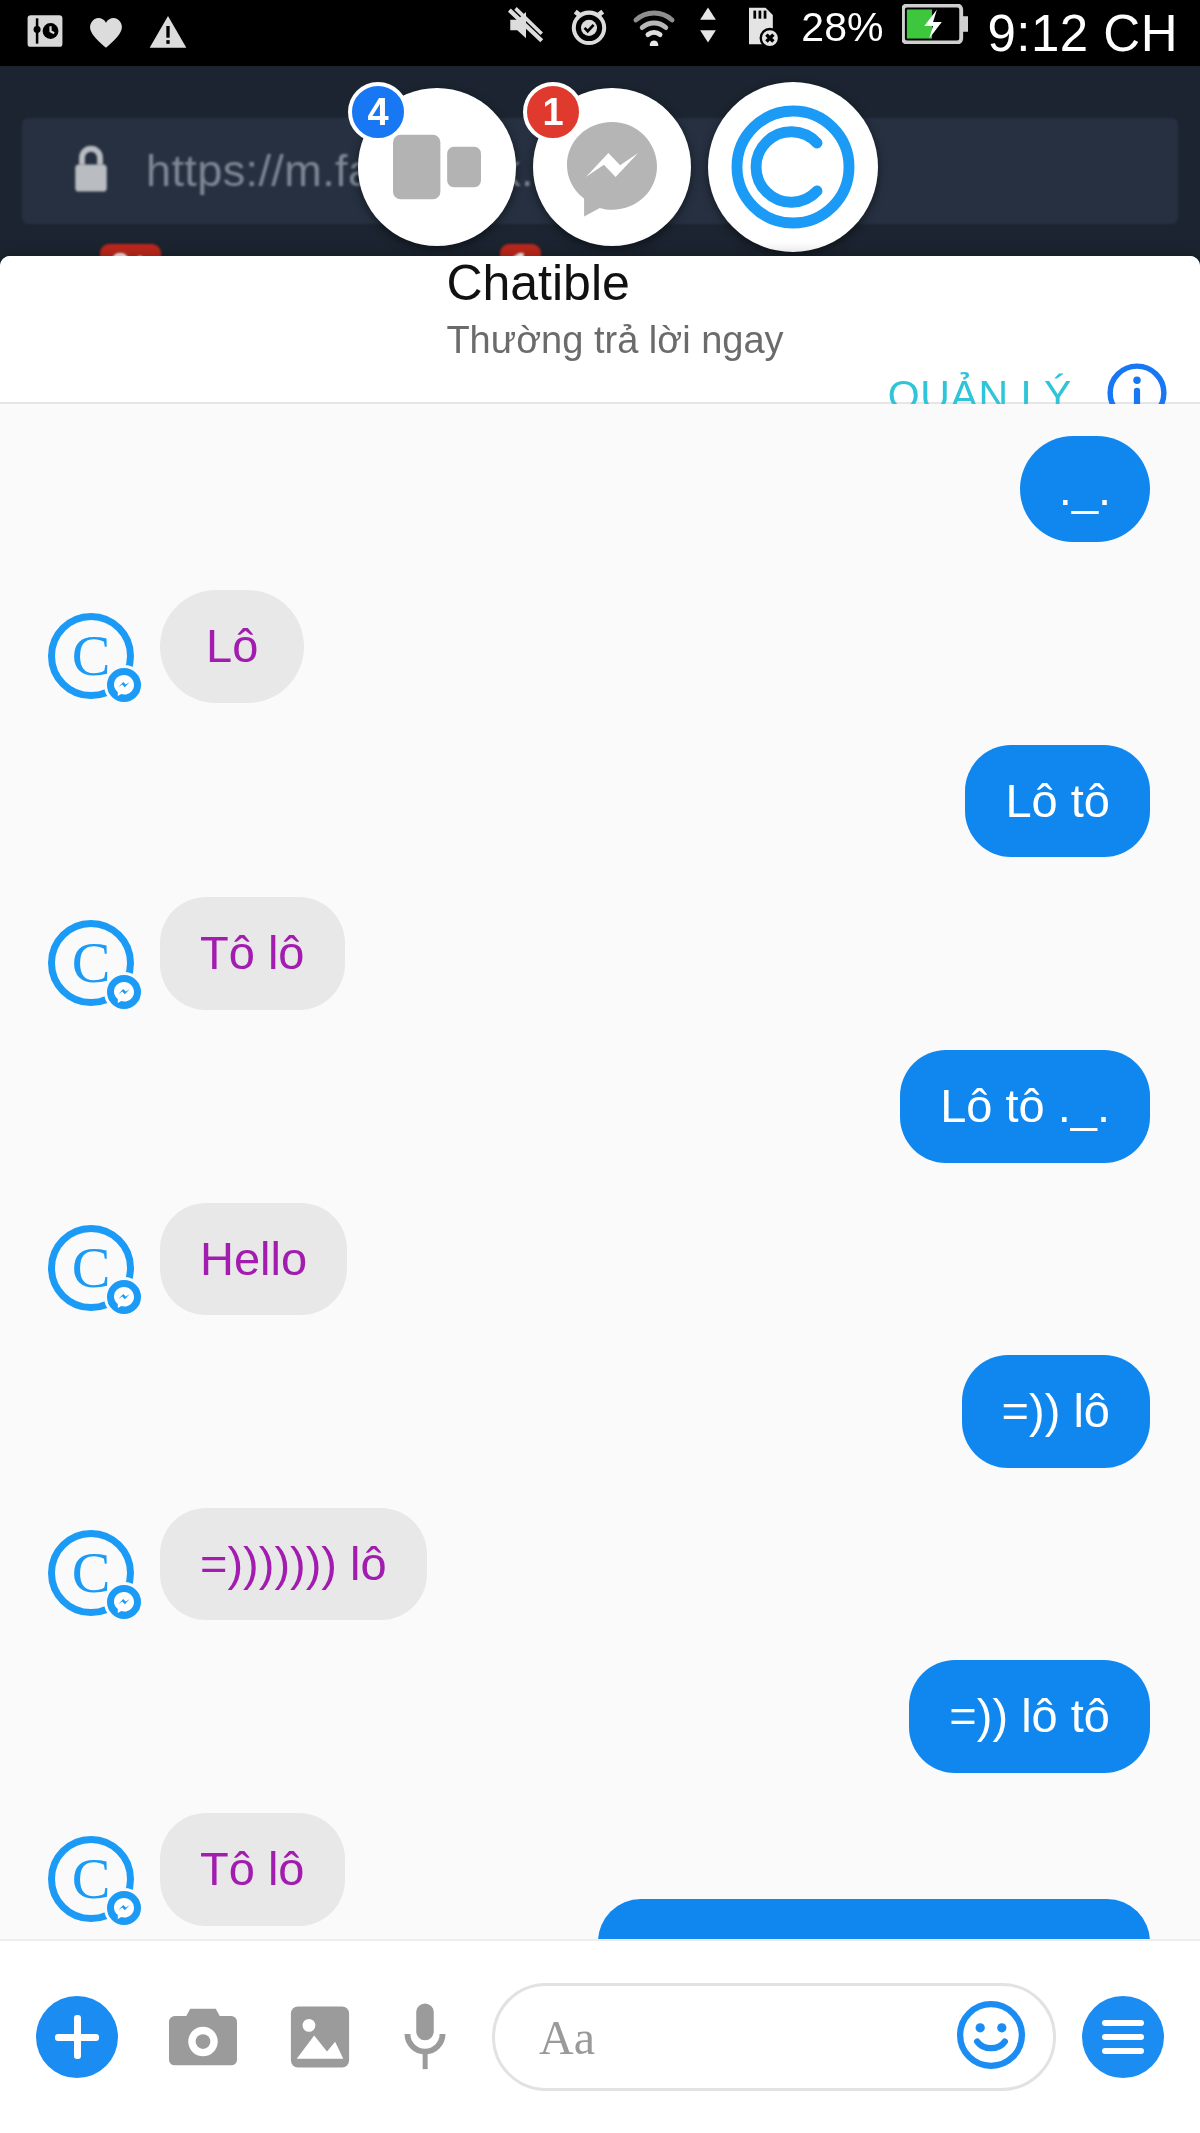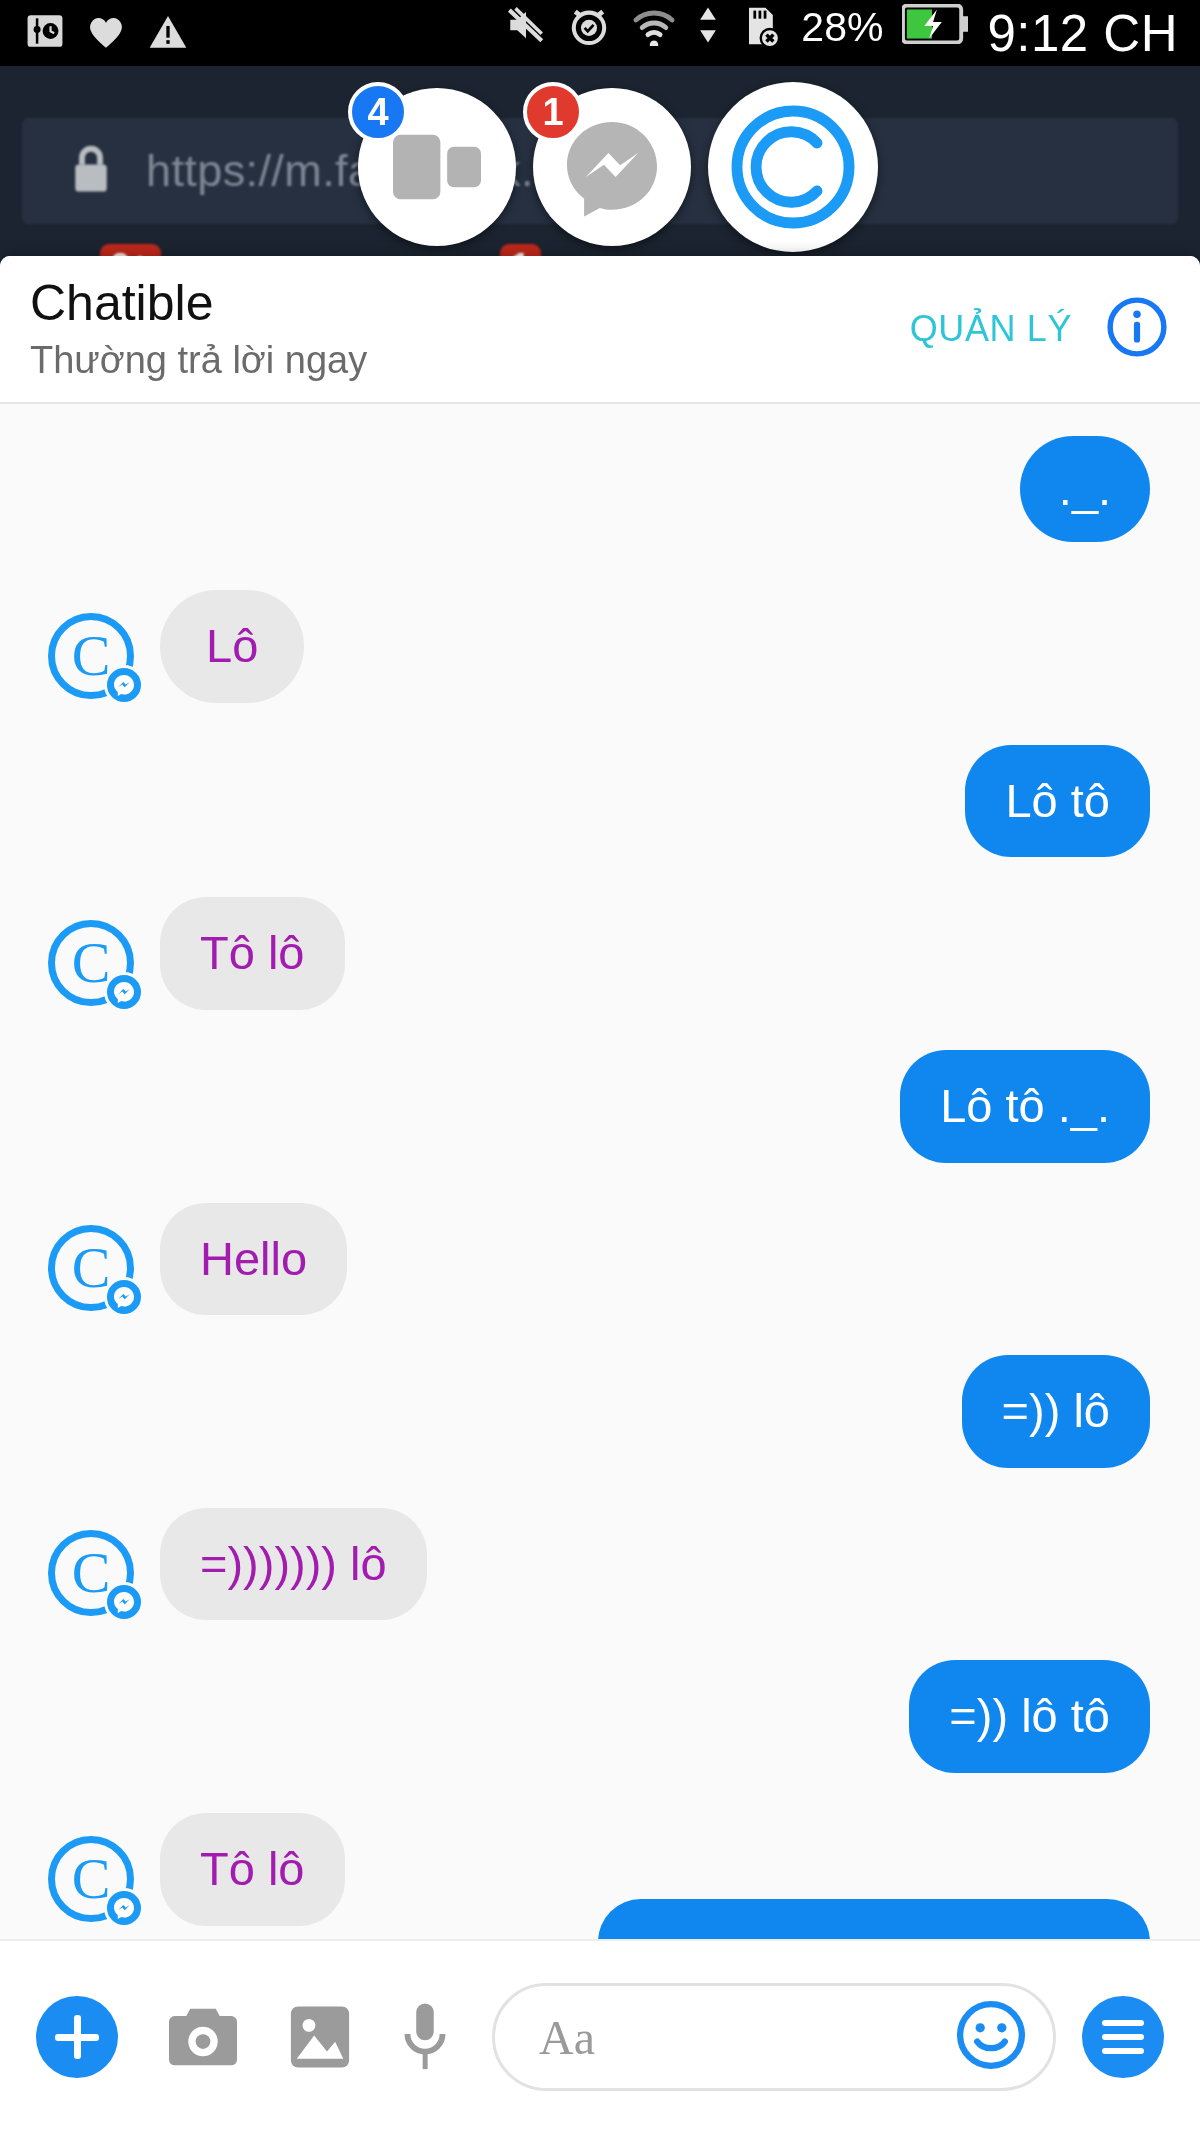--- a/index.html
+++ b/index.html
@@ -96,27 +96,28 @@
     width: 1200px; height: 1877px;
     background: #fff;
     border-radius: 10px 10px 0 0;
     overflow: hidden;
     box-shadow: 0 -2px 14px rgba(0,0,0,.25);
   }
   #convheader {
     position: relative; height: 148px; background: #fff;
     display: flex; align-items: center;
     border-bottom: 2px solid #e6e6e6;
+    flex-direction: column;
   }
   .ch-titles { margin-left: 30px; }
   #conv-title { font-size: 50px; color: #111; line-height: 1.08; }
   #conv-sub { font-size: 38px; color: #6b6b6b; margin-top: 9px; }
   .ch-right { margin-left: auto; display: flex; align-items: center; gap: 34px; margin-right: 32px; }
   #manage-btn {
-    color: #2ec5d8; font-size: 36px; letter-spacing: .6px; white-space: nowrap;
+    color: #2ec5d8; font-size: 41px; letter-spacing: .6px; white-space: nowrap;
   }
   
   #thread {
     position: relative;
     height: 1535px;
     background: #fafafa;
     padding: 26px 0 0 0;
     overflow: hidden;
   }
   .row { display: flex; align-items: flex-end; width: 100%; margin-bottom: 0; }

